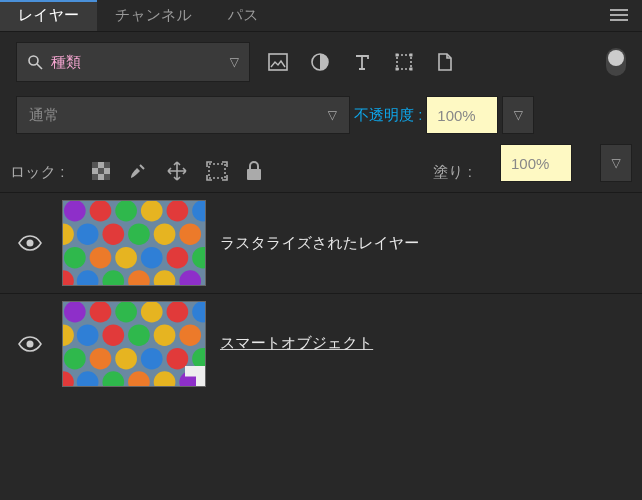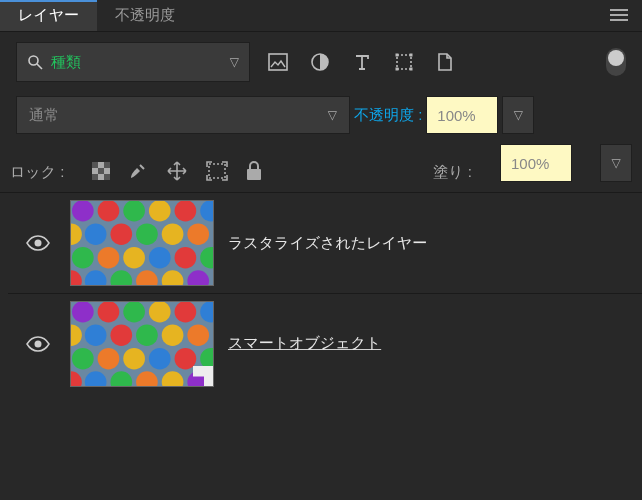--- a/index.html
+++ b/index.html
@@ -6,53 +6,54 @@
 body { background: #282828; width: 642px; height: 500px; color: #d0d0d0; font-size: 15px; overflow: hidden; }
 
 .tabs { display: flex; align-items: center; height: 32px; background: #282828; border-bottom: 1px solid #1a1a1a; }
 .tab { padding: 6px 18px; color: #9a9a9a; cursor: pointer; font-family: Liberation Mono, monospace; }
 .tab.active { color: #fff; background: #3a3a3a; border-top: 2px solid #4a90d9; padding-top: 4px; }
 .tabs-spacer { flex: 1; }
 .menu-icon { padding: 0 14px; color: #aaa; }
 
 .filter-row { display: flex; align-items: center; padding: 10px 16px; gap: 18px; }
 .search-box { display: flex; align-items: center; background: #3a3a3a; border: 1px solid #1f1f1f; height: 40px; width: 234px; padding: 0 10px; gap: 8px; }
-.search-text { flex: 1; color: #22c55e; }
+.search-text { flex: 1; color: #f9a8d4; }
 .chev-down { font-size: 12px; color: #aaa; }
 .filter-icons { display: flex; gap: 22px; color: #bbb; align-items: center; }
 .filter-icons svg { display: block; }
 .toggle { width: 20px; height: 28px; border-radius: 10px; background: #444; position: relative; margin-left: auto; }
 .toggle::after { content: ""; position: absolute; width: 16px; height: 16px; border-radius: 50%; background: #ccc; top: 2px; left: 2px; }
 
 .blend-row { display: flex; align-items: center; padding: 4px 16px; gap: 4px; }
 .blend-select { display: flex; align-items: center; background: #3a3a3a; border: 1px solid #1f1f1f; height: 38px; width: 334px; padding: 0 12px; color: #888; justify-content: space-between; }
 .opacity-label { color: #0ea5e9; }
 .value-box { display: flex; align-items: center; background: #fef9c3; border: 1px solid #1f1f1f; height: 38px; width: 72px; padding: 0 10px; color: #888; }
 .drop-btn { display: flex; align-items: center; justify-content: center; background: #3a3a3a; border: 1px solid #1f1f1f; height: 38px; width: 32px; color: #aaa; }
 
 .lock-row { display: flex; align-items: flex-end; padding: 6px 10px 10px 10px; gap: 28px; color: #aaa; }
 .lock-row .spacer { flex: 1; }
 .lock-icons { display: flex; gap: 18px; align-items: center; }
 .lock-icons svg { display: block; }
 
-.layers-area { border-top: 1px solid #1a1a1a; padding-left: 8px; }
+.layers-area { border-top: 1px solid #1a1a1a; }
 .layer { display: flex; align-items: center; height: 100px; padding: 0 12px; gap: 14px; }
 .layer + .layer { border-top: 1px solid #1a1a1a; text-decoration: underline; }
 .eye { width: 36px; display: flex; justify-content: center; color: #ccc; }
 .thumb { width: 144px; height: 86px; position: relative; border: 1px solid #666; background: #5a7a95; overflow: hidden; }
 .umbrellas { width: 100%; height: 100%; }
 .smart-badge { position: absolute; right: -2px; bottom: -2px; width: 22px; height: 22px; background: #eee; clip-path: polygon(0 0, 100% 0, 100% 100%, 50% 100%, 50% 50%, 0 50%); }
 .layer-name { color: #e8e8e8; }
 </style>
 </head>
 <body>
 
 <div class="tabs">
   <div class="tab active">レイヤー</div>
-  <div class="tab">不透明度</div>
+  <div class="tab">チャンネル</div>
+  <div class="tab">パス</div>
   <div class="tabs-spacer"></div>
   <div class="menu-icon">
     <svg width="18" height="12" viewBox="0 0 18 12">
         <path d="M0 1h18M0 6h18M0 11h18" stroke="#aaa" stroke-width="2"></path>
       </svg>
   </div>
 </div>
 
 <div class="filter-row">
   <div class="search-box">

